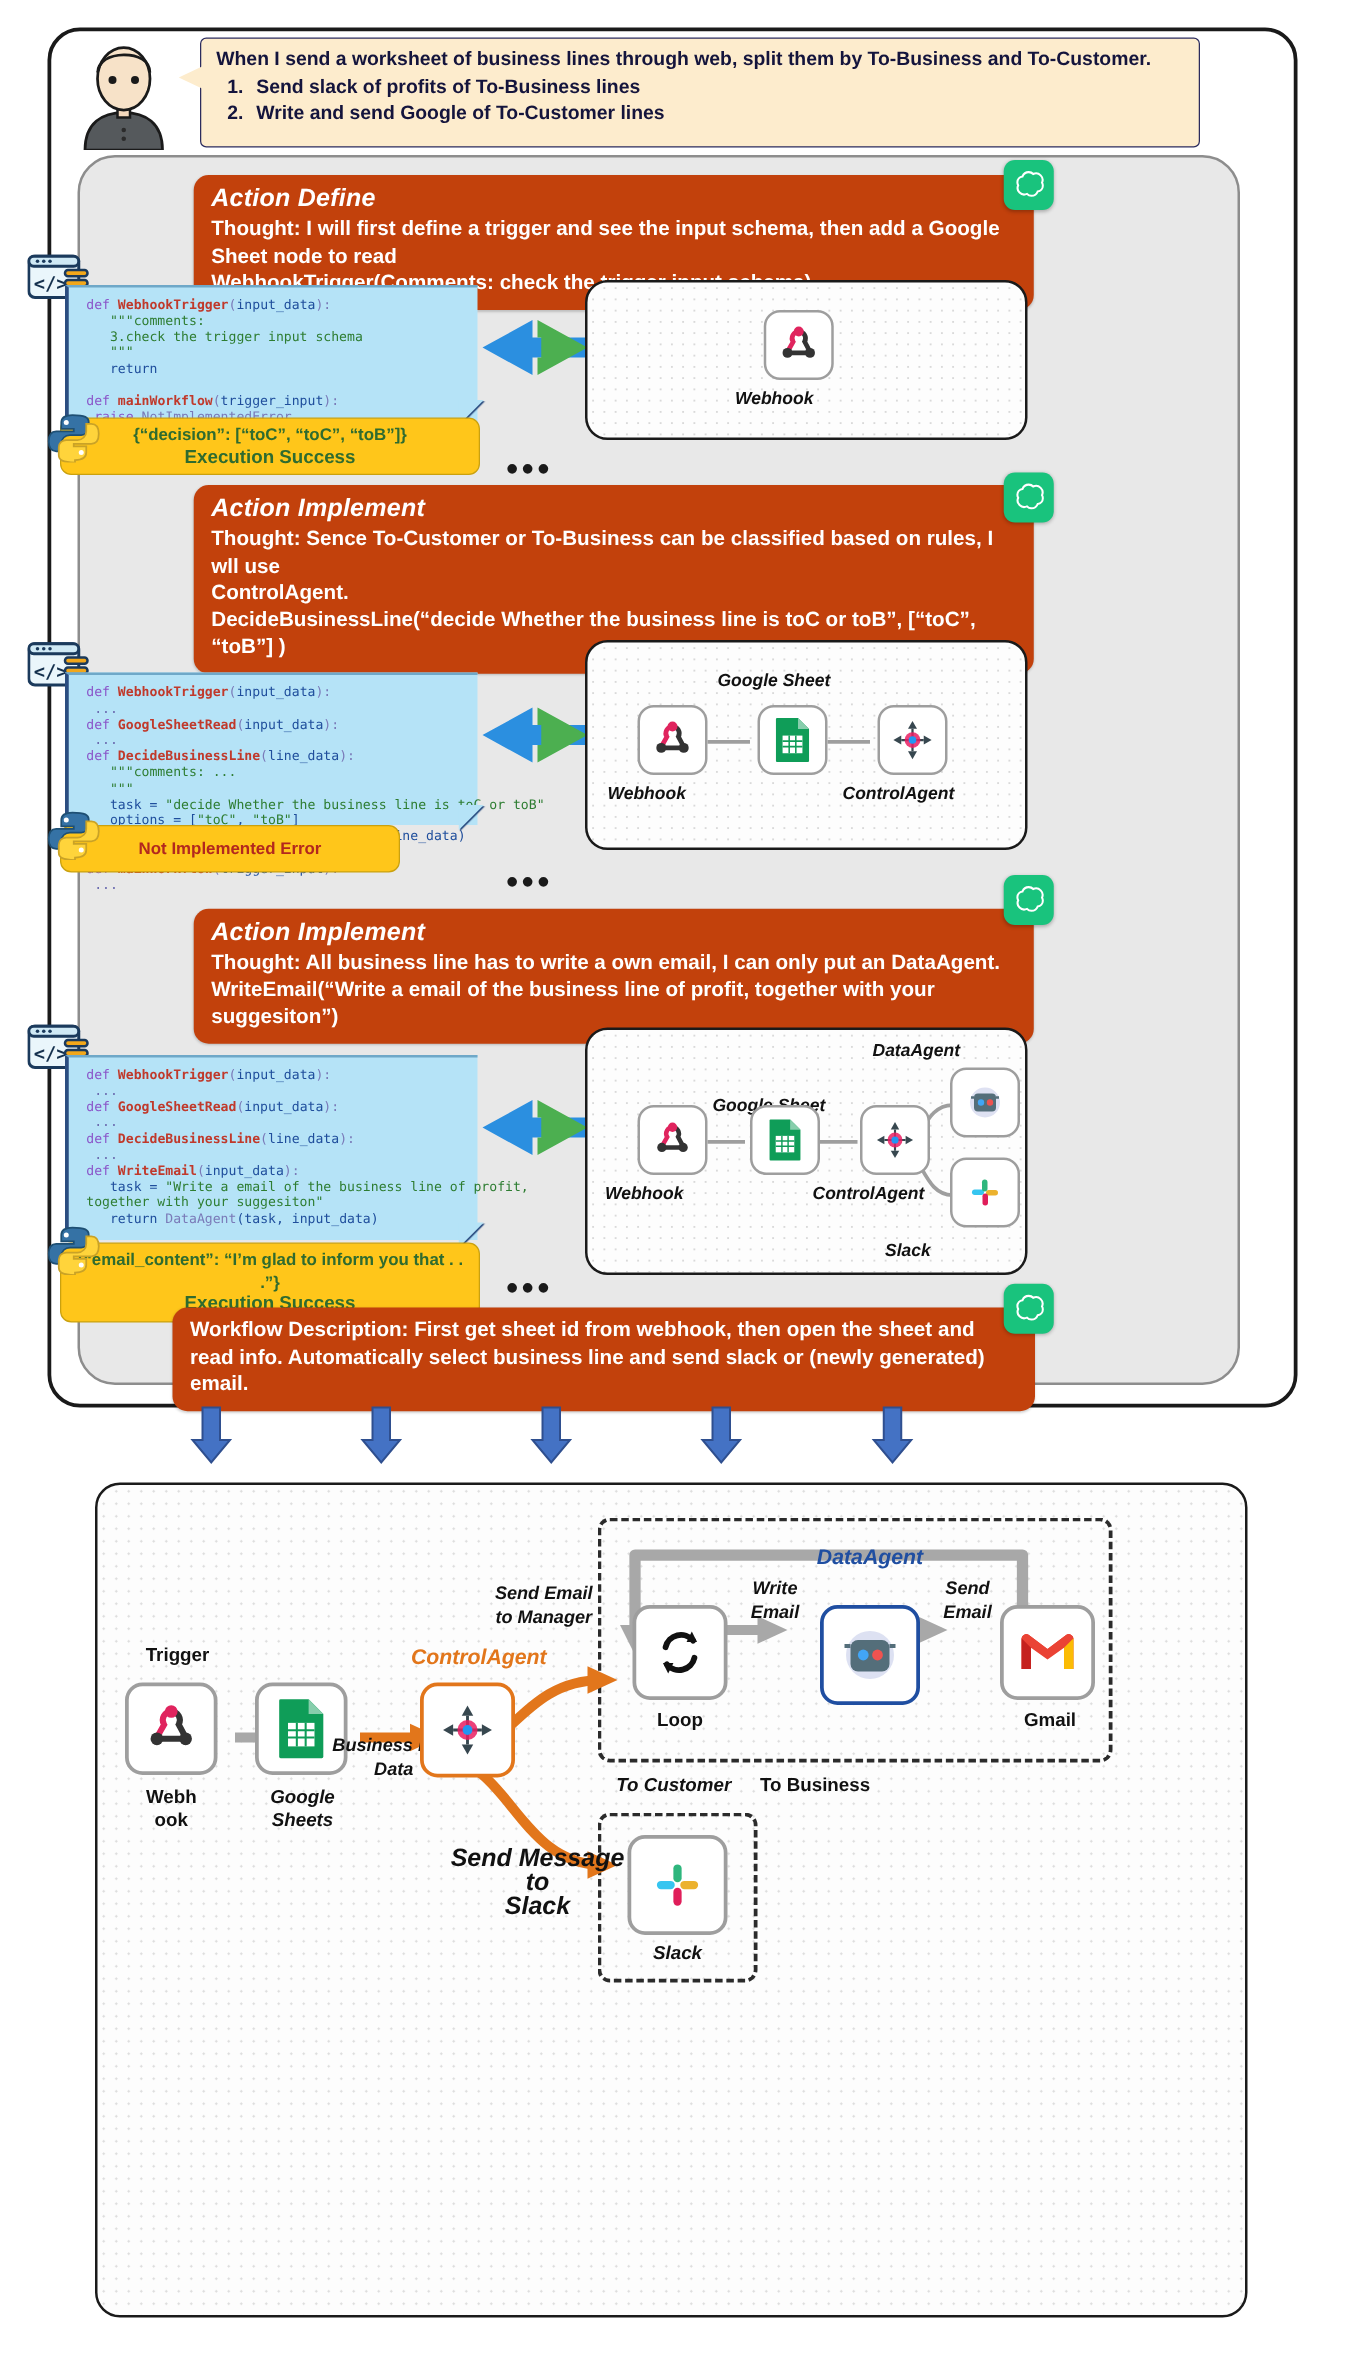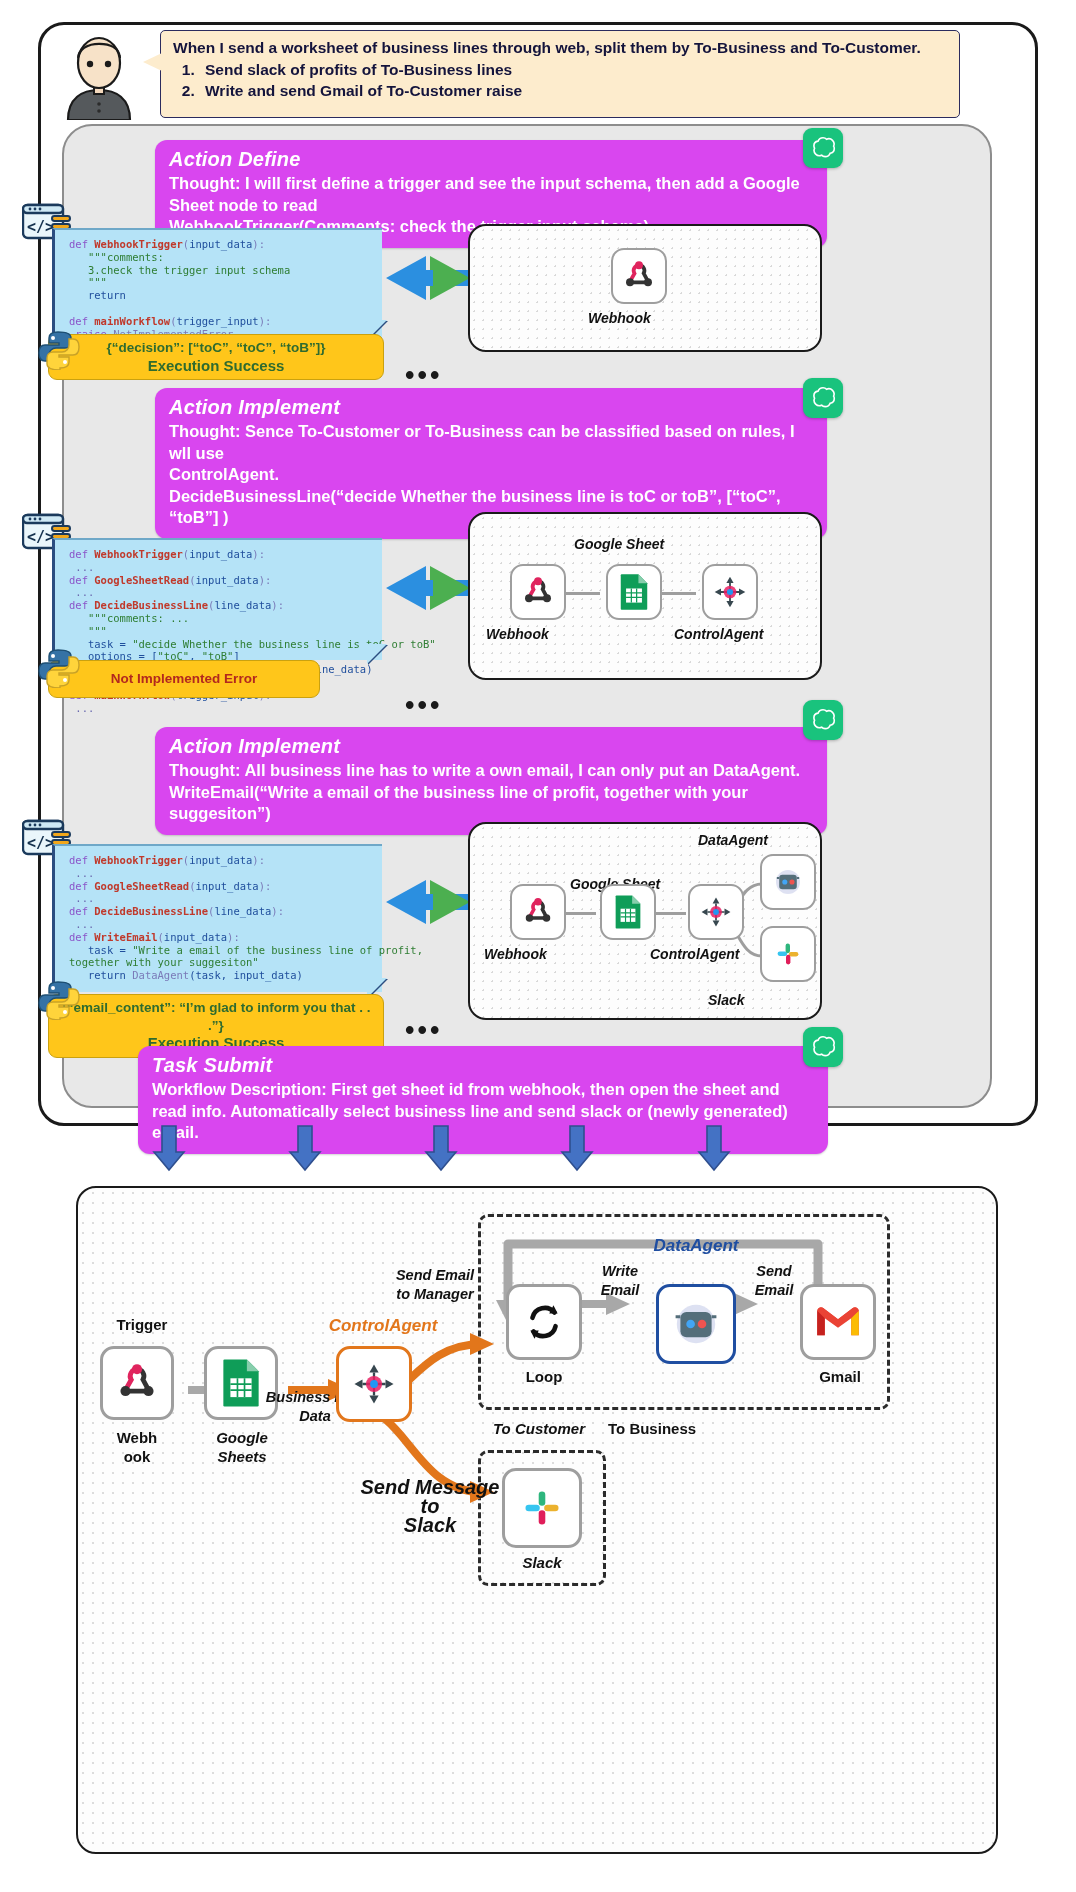--- a/index.html
+++ b/index.html
@@ -42,21 +42,21 @@
   .bubble ol li{ margin-top:1px; padding-left:6px; }
 
   
   .agent-panel{
     position:absolute; left:62px; top:124px; width:930px; height:984px;
     background:#e8e8e8; border:2.4px solid #8d8d8d; border-radius:30px;
   }
 
   
   .act{
-    position:absolute; background:#d946ef; border-radius:12px;
+    position:absolute; background:#c2410c; border-radius:12px;
     color:#ffffff; padding:7px 14px 10px 14px;
     box-shadow:0 1px 2px rgba(0,0,0,.18);
   }
   .act .act-title{
     font-size:20px; font-style:italic; font-weight:700; line-height:25px;
     letter-spacing:.2px;
   }
   .act .act-body{
     font-size:16.5px; font-weight:600; line-height:21.5px; margin-top:1px;
   }
@@ -184,21 +184,21 @@
     <circle cx="48" cy="32" r="3.2" fill="#1a1a1a"></circle>
     <circle cx="39" cy="72" r="1.8" fill="#2b2b2b"></circle>
     <circle cx="39" cy="79" r="1.8" fill="#2b2b2b"></circle>
   </svg>
   <div class="bubble">
     <div class="tail-b"></div>
       <div class="tail"></div>
     <div>When I send a worksheet of business lines through web, split them by To-Business and To-Customer.</div>
     <ol>
       <li>Send slack of profits of To-Business lines</li>
-      <li>Write and send Gmail of To-Customer raise</li>
+      <li>Write and send Google of To-Customer lines</li>
     </ol>
   </div>
 </div>
 
 <div class="agent-panel"></div>
 
 <div class="act" id="act1">
   <div class="act-title">Action Define</div>
   <div class="act-body" style="white-space:pre-line">Thought: I will first define a trigger and see the input schema, then add a Google Sheet node to read
 WebhookTrigger(Comments: check the trigger input schema)</div>
@@ -469,21 +469,20 @@
       <rect x="17.5" y="21" width="5.5" height="12" rx="2.7" fill="#e01e5a"></rect>
     </svg>
   </div>
   <div class="nodelabel" style="left:14px; top:122px; width:104px;">Webhook</div>
   <div class="nodelabel" style="left:180px; top:122px; width:112px;">ControlAgent</div>
 </div>
 
 <div class="ell" style="left:405px; top:1025px;">•••</div>
 
 <div class="act" id="act4">
-  <div class="act-title">Task Submit</div>
   <div class="act-body">Workflow Description: First get sheet id from webhook, then open the sheet and read info. Automatically select business line and send slack or (newly generated) email.</div>
 </div>
 <div class="gpt-badge" style="left:803px; top:1027px;">
   <svg viewBox="0 0 24 24">
     <path d="M12 2.5c-2.1 0-3.9 1.3-4.6 3.2C5.2 6 3.6 7.8 3.6 10c0 .8.2 1.6.6 2.2-.8 1.8-.4 4 1 5.4 1.5 1.5 3.7 1.8 5.5 1 .8.9 2 1.4 3.3 1.4 2.1 0 3.9-1.3 4.6-3.2 2.2-.3 3.8-2.1 3.8-4.3 0-.8-.2-1.6-.6-2.2.8-1.8.4-4-1-5.4-1.5-1.5-3.7-1.8-5.5-1C14.5 3 13.3 2.5 12 2.5z" fill="none" stroke="#fff" stroke-width="1.5"></path>
   </svg>
 </div>
 
 <svg class="bluedown" style="left:152px; top:1124px;" viewBox="0 0 34 48">
     <path d="M10 2 h14 v26 h8 L17 46 L2 28 h8 z" fill="#4472c4" stroke="#2f4f8f" stroke-width="1.6"></path>

